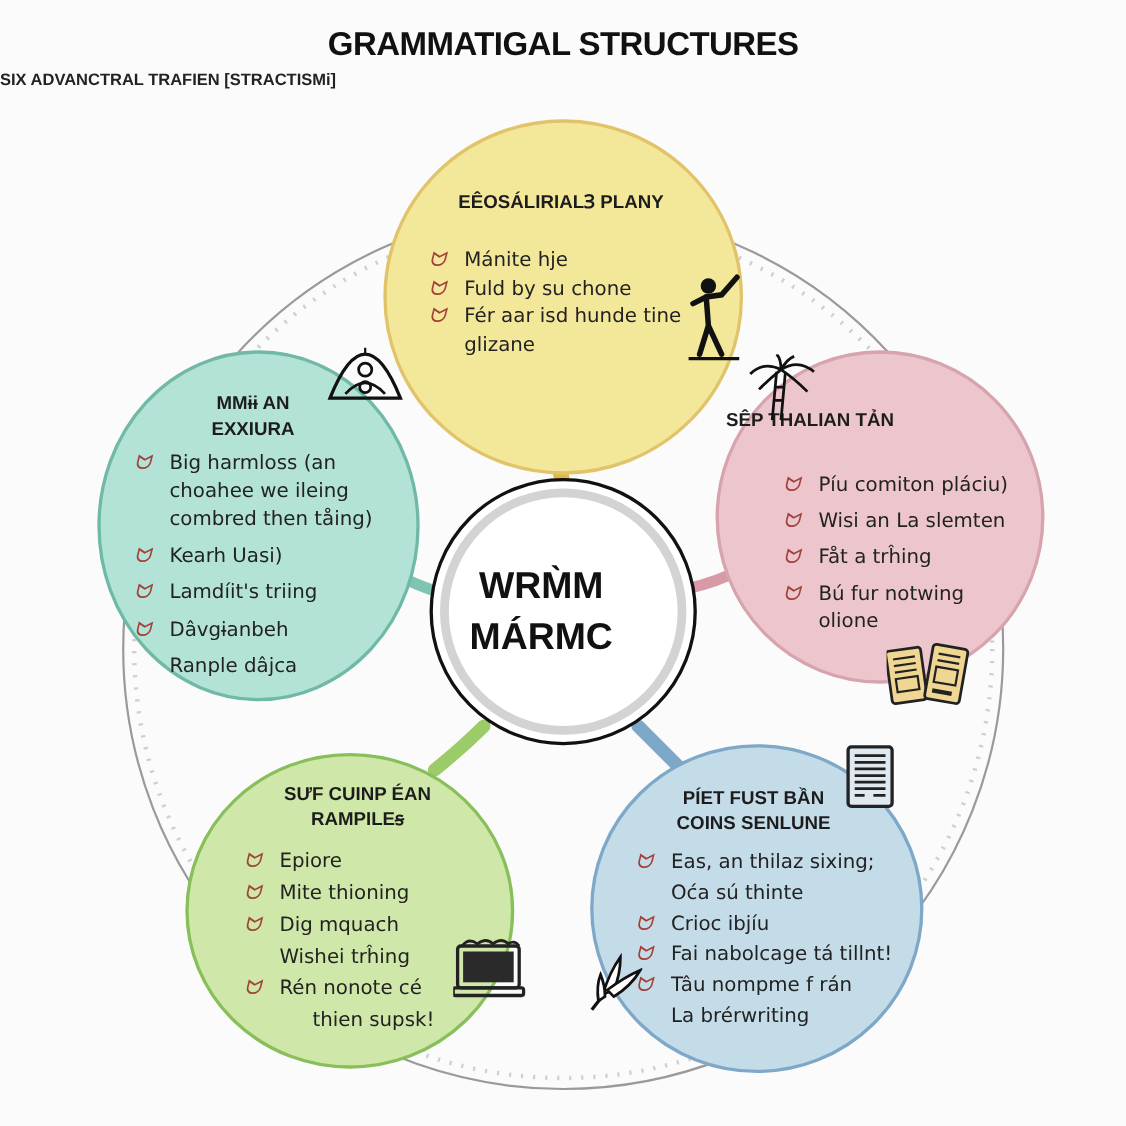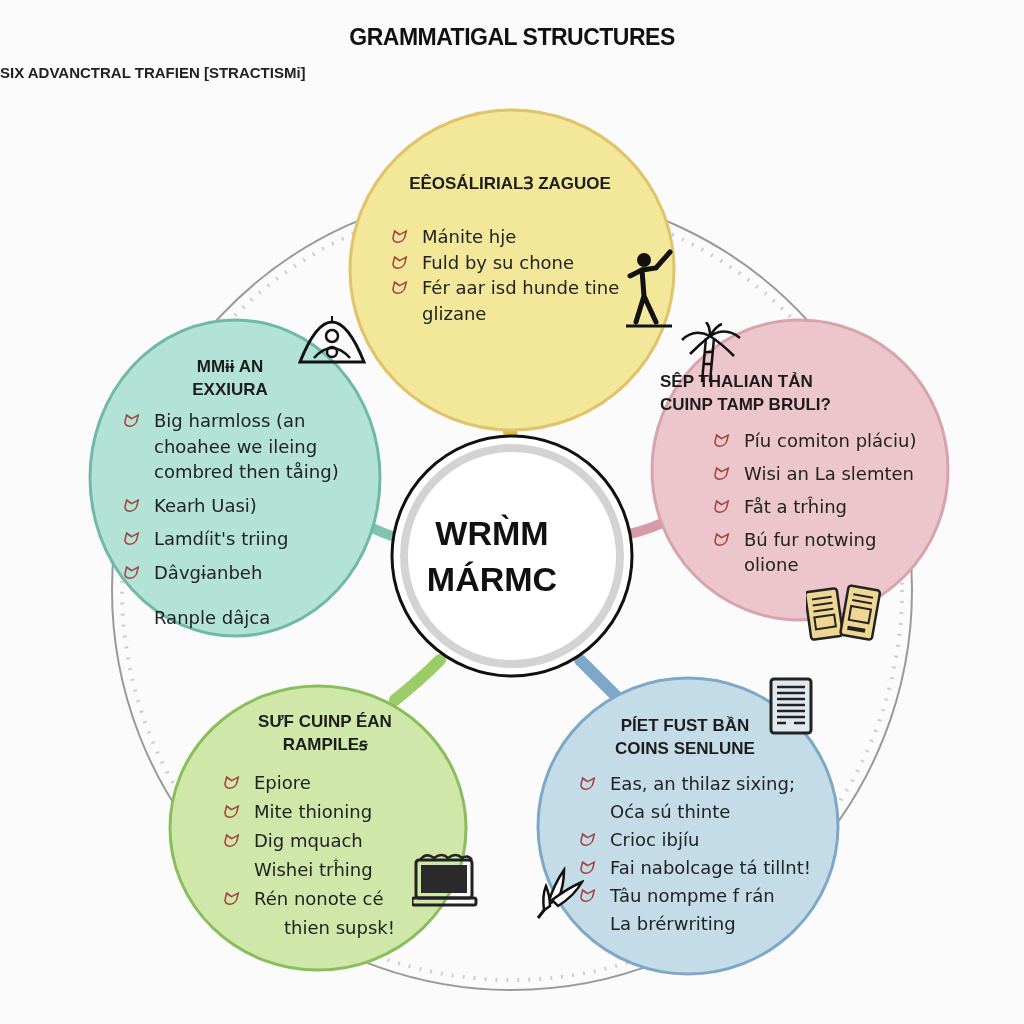--- a/index.html
+++ b/index.html
@@ -1,19 +1,19 @@
 <!DOCTYPE html>
 <html><head>
 <meta charset="utf-8">
 <style>
   html, body { margin:0; padding:0; }
   body { width:1024px; height:1024px; background:#fbfbfb; position:relative; overflow:hidden;
          font-family:"DejaVu Sans", sans-serif; color:#1a1a1a; }
   .title { position:absolute; top:24px; left:0; width:1024px; text-align:center;
-           font-family:"Liberation Sans", sans-serif; font-weight:bold; font-size:23px; letter-spacing:-0.5px; color:#111; }
+           font-family:"Liberation Sans", sans-serif; font-weight:bold; font-size:30px; letter-spacing:-0.5px; color:#111; }
   .subtitle { position:absolute; top:64px; left:0; width:1024px; text-align:left;
               font-family:"Liberation Sans", sans-serif; font-weight:bold; font-size:15px; color:#222; }
   svg.bg { position:absolute; left:0; top:0; }
   .bubble { position:absolute; }
   .bubble-title { position:absolute; text-align:center; font-family:"Liberation Sans", sans-serif;
                   font-weight:bold; font-size:17px; line-height:23px; color:#1c1c1c; }
   .items { position:absolute; list-style:none; margin:0; padding:0; font-size:18px; line-height:25.5px; color:#222; }
   .items li { position:relative; padding-left:32px; }
   .items li .chk { position:absolute; left:0; top:0; color:#a2403a; font-size:18px; font-style:italic; }
   .items li.cont { padding-left:32px; }
@@ -48,21 +48,21 @@
 <div class="title">GRAMMATIGAL STRUCTURES</div>
 <div class="subtitle">SIX ADVANCTRAL TRAFIEN [STRACTISMi]</div>
 
 <div class="center-label">
   <div>WRM̀M</div>
   <div>MÁRMC</div>
 </div>
 
 <div class="bubble">
   <div class="bubble-title" style="left:380px; top:172px; width:260px;">
-    <div>EÊOSÁLIRIALꞫ ZAGUOE</div>
+    <div>EÊOSÁLIRIALꞫ PLANY</div>
   </div>
   <ul class="items" style="left:390px; top:224px; width:250px;">
     <li><span class="chk">ᗢ</span><span>Mánite hje</span></li>
     <li><span class="chk">ᗢ</span><span>Fuld by su chone</span></li>
     <li><span class="chk">ᗢ</span><span>Fér aar isd hunde tine</span></li>
     <li class="cont"><span>glizane</span></li>
   </ul>
   <svg class="icon" style="left:622px; top:246px;" width="56" height="84" viewBox="0 0 56 84">
     <circle cx="22" cy="14" r="7" fill="#111"></circle>
     <path d="M8 30 L20 24 L34 22 L48 6" stroke="#111" stroke-width="5" fill="none" stroke-linecap="round"></path>
@@ -76,35 +76,34 @@
     <div>MMɨɨ AN</div>
     <div>EXXIURA</div>
   </div>
   <ul class="items" style="left:122px; top:408px; width:250px;">
     <li><span class="chk">ᗢ</span><span>Big harmloss (an</span></li>
     <li class="cont"><span>choahee we ileing</span></li>
     <li class="cont"><span>combred then tåing)</span></li>
     <li style="margin-top:8px;"><span class="chk">ᗢ</span><span>Kearh Uasi)</span></li>
     <li style="margin-top:8px;"><span class="chk">ᗢ</span><span>Lamdíit's triing</span></li>
     <li style="margin-top:8px;"><span class="chk">ᗢ</span><span>Dâvgɨanbeh</span></li>
-    <li class="cont" style="margin-top:20px;"><span>Ranple dâjca</span></li>
+    <li class="cont" style="margin-top:8px;"><span>Ranple dâjca</span></li>
   </ul>
   <svg class="icon" style="left:296px; top:316px;" width="72" height="50" viewBox="0 0 72 50">
     <path d="M4 46 Q20 6 36 6 Q52 6 68 46 Z" fill="none" stroke="#111" stroke-width="3"></path>
     <line x1="36" y1="0" x2="36" y2="6" stroke="#111" stroke-width="2"></line>
     <circle cx="36" cy="20" r="6" fill="none" stroke="#111" stroke-width="2.5"></circle>
     <circle cx="36" cy="36" r="5" fill="none" stroke="#111" stroke-width="2.5"></circle>
     <path d="M18 42 Q36 22 54 42" fill="none" stroke="#111" stroke-width="2.5"></path>
   </svg>
 </div>
 
 <div class="bubble">
   <div class="bubble-title" style="left:660px; top:370px; width:200px; text-align:left;">
     <div>SÊP THALIAN TẢN</div>
-    <div>CUINP TAMP BRULI?</div>
   </div>
   <ul class="items" style="left:712px; top:428px; width:240px; line-height:25px;">
     <li style="margin-bottom:8px;"><span class="chk">ᗢ</span><span>Píu comiton pláciu)</span></li>
     <li style="margin-bottom:8px;"><span class="chk">ᗢ</span><span>Wisi an La slemten</span></li>
     <li style="margin-bottom:8px;"><span class="chk">ᗢ</span><span>Fåt a trĥing</span></li>
     <li><span class="chk">ᗢ</span><span>Bú fur notwing</span></li>
     <li class="cont"><span>olione</span></li>
   </ul>
   <svg class="icon" style="left:680px; top:322px;" width="62" height="62" viewBox="0 0 62 62">
     <path d="M30 14 Q14 6 2 18 M30 14 Q46 4 60 16 M30 14 Q20 22 10 32 M30 14 Q42 22 54 34 M30 14 Q30 4 26 0 M30 14 Q36 4 42 2" stroke="#111" stroke-width="2.5" fill="none"></path>

